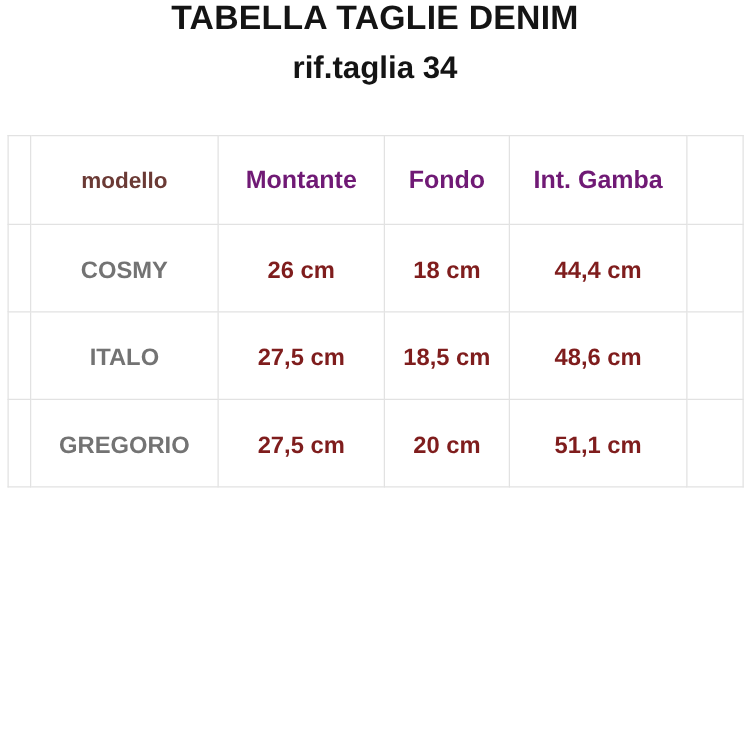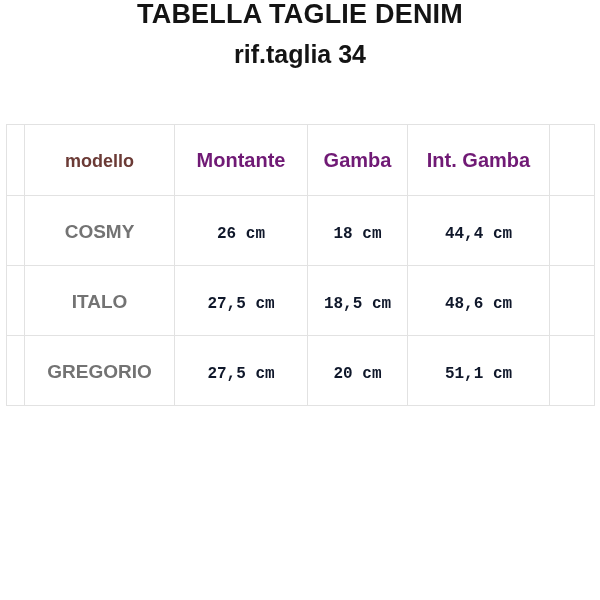--- a/index.html
+++ b/index.html
@@ -31,21 +31,21 @@
     color: #141414;
   }
   .subtitle {
     font-size: 25px;
     font-weight: bold;
     line-height: 1.15;
     margin-top: 10px;
     color: #141414;
   }
   .table-wrap {
-    margin-top: 50px;
+    margin-top: 34px;
     padding: 6px 6px;
   }
   table.size-table {
     width: 588px;
     margin: 0 auto;
     border-collapse: collapse;
     table-layout: fixed;
   }
   table.size-table td,
   table.size-table th {
@@ -80,24 +80,23 @@
     color: #701a75;
     font-size: 20px;
     font-weight: bold;
   }
   .model-name {
     font-size: 19px;
     font-weight: bold;
     color: #737373;
   }
   .value {
-    font-size: 16px;
+    font-size: 19px;
     font-weight: bold;
-    color: #0f172a;
-    font-family: Liberation Mono, monospace;
+    color: #7f1d1d;
   }
   
   table.size-table tr td:first-child,
   table.size-table tr td:last-child {
     border-left-color: #e2e2e2;
     border-right-color: #e2e2e2;
   }
 </style>
 </head>
 <body>
@@ -122,21 +121,21 @@
       <tbody>
         <tr class="head-row">
           <td></td>
           <td>
             <span class="head-model">modello</span>
           </td>
           <td>
             <span class="head-cell">Montante</span>
           </td>
           <td>
-            <span class="head-cell">Gamba</span>
+            <span class="head-cell">Fondo</span>
           </td>
           <td>
             <span class="head-cell">Int. Gamba</span>
           </td>
           <td></td>
         </tr>
 
         <tr class="body-row">
           <td></td>
           <td>

